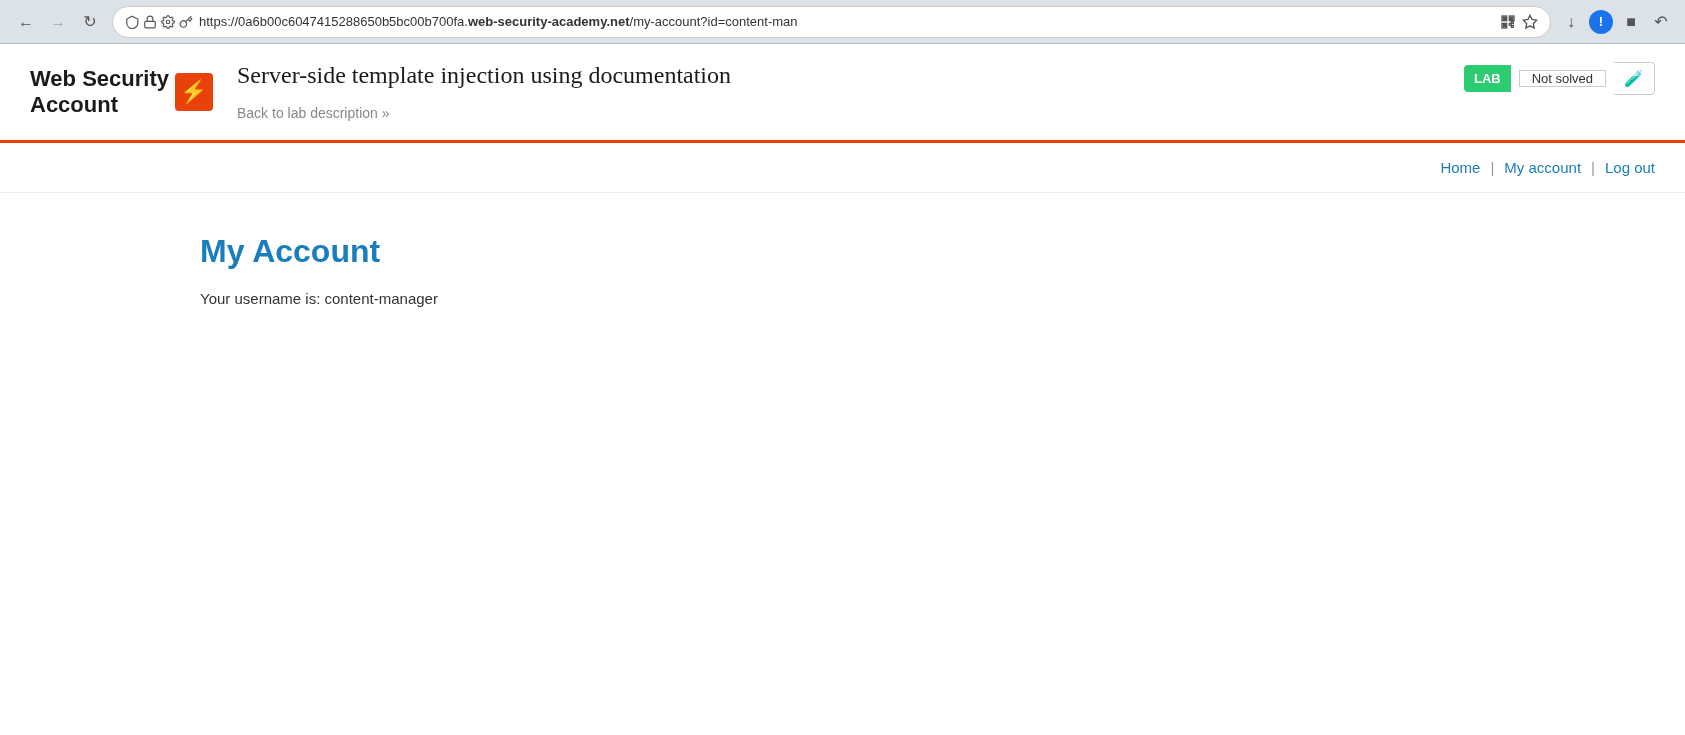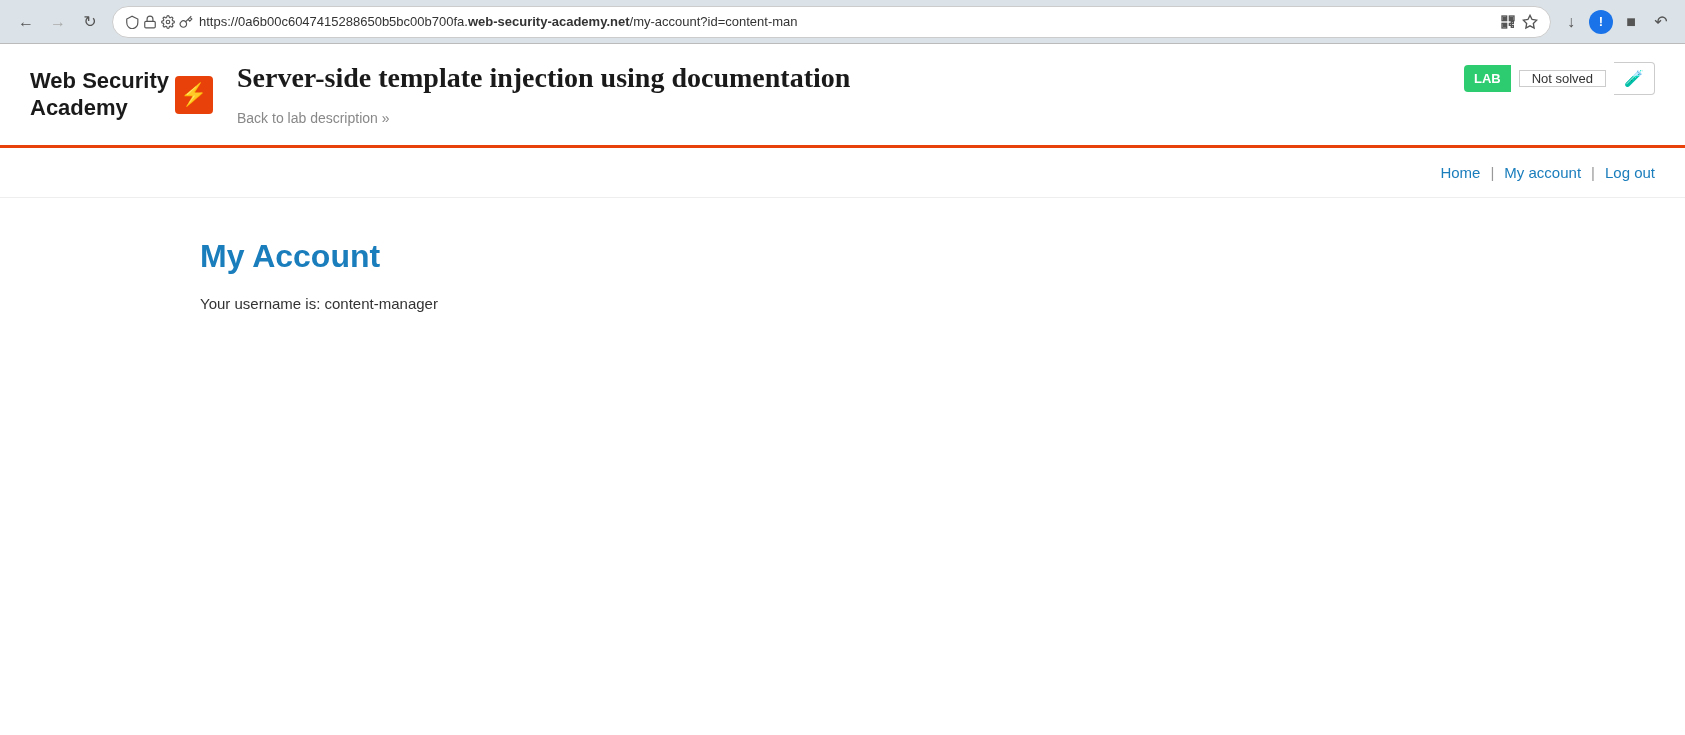--- a/index.html
+++ b/index.html
@@ -111,23 +111,23 @@
       height: 38px;
       display: flex;
       align-items: center;
       justify-content: center;
       font-size: 22px;
       font-weight: bold;
       margin-left: 6px;
       border-radius: 4px;
     }
     .lab-info h1 {
-      font-size: 28px;
+      font-size: 24px;
       color: #1a1a1a;
-      font-weight: bold;
+      font-weight: normal;
       font-family: Georgia, serif;
     }
     .back-link {
       color: #888;
       font-size: 14px;
       text-decoration: none;
       cursor: pointer;
       margin-top: 16px;
       display: inline-block;
     }
@@ -284,21 +284,21 @@
     <div class="browser-icon">■</div>
     <div class="browser-icon">↶</div>
   </div>
 </div>
 
 <div class="lab-header">
   <div class="lab-header-left">
     <div class="logo-container">
       <div>
         <div class="logo-text">
-          <span>Web Security</span><br><span>Academy</span>
+          <span>Web Security</span><br><span>Account</span>
         </div>
       </div>
       <div class="logo-icon">⚡</div>
     </div>
     <div class="lab-info">
       <h1>Server-side template injection using documentation</h1>
       <a class="back-link">Back to lab description »</a>
     </div>
   </div>
   <div class="lab-badge">

